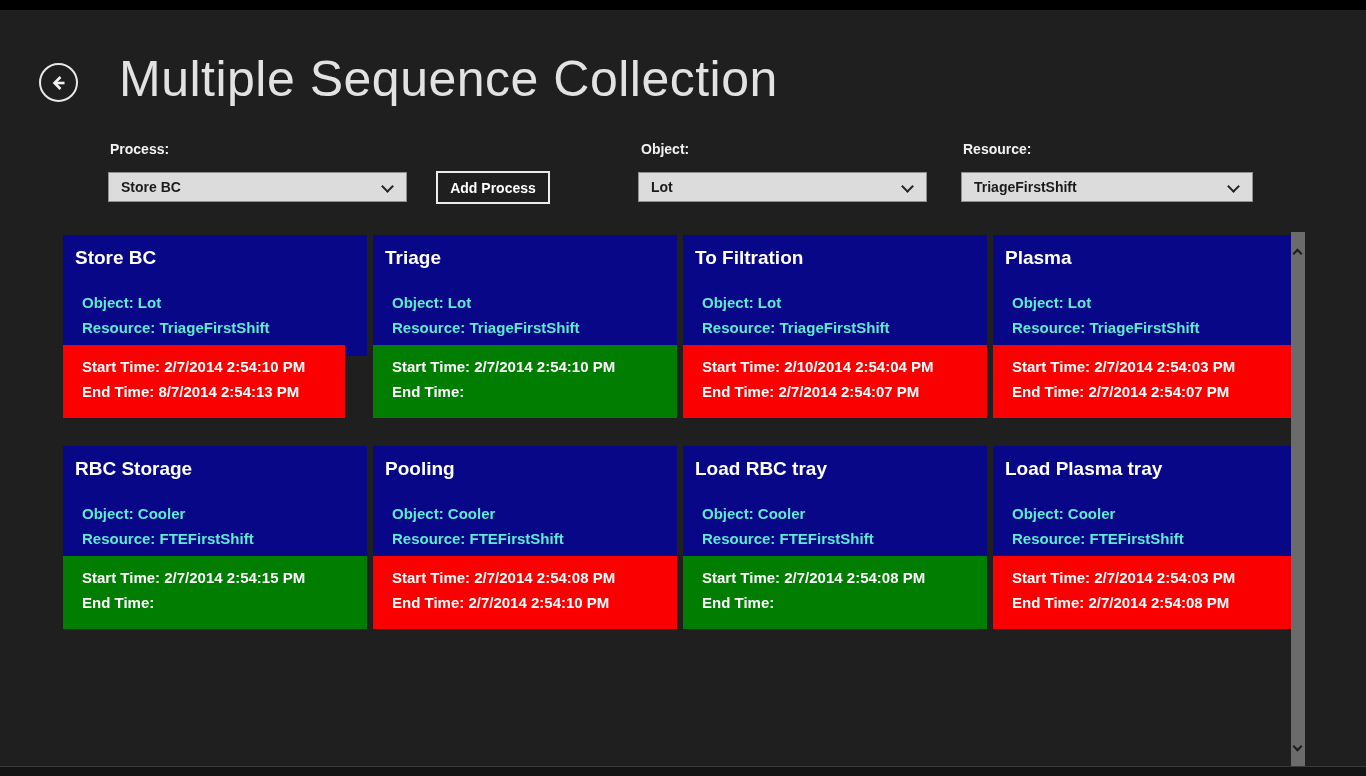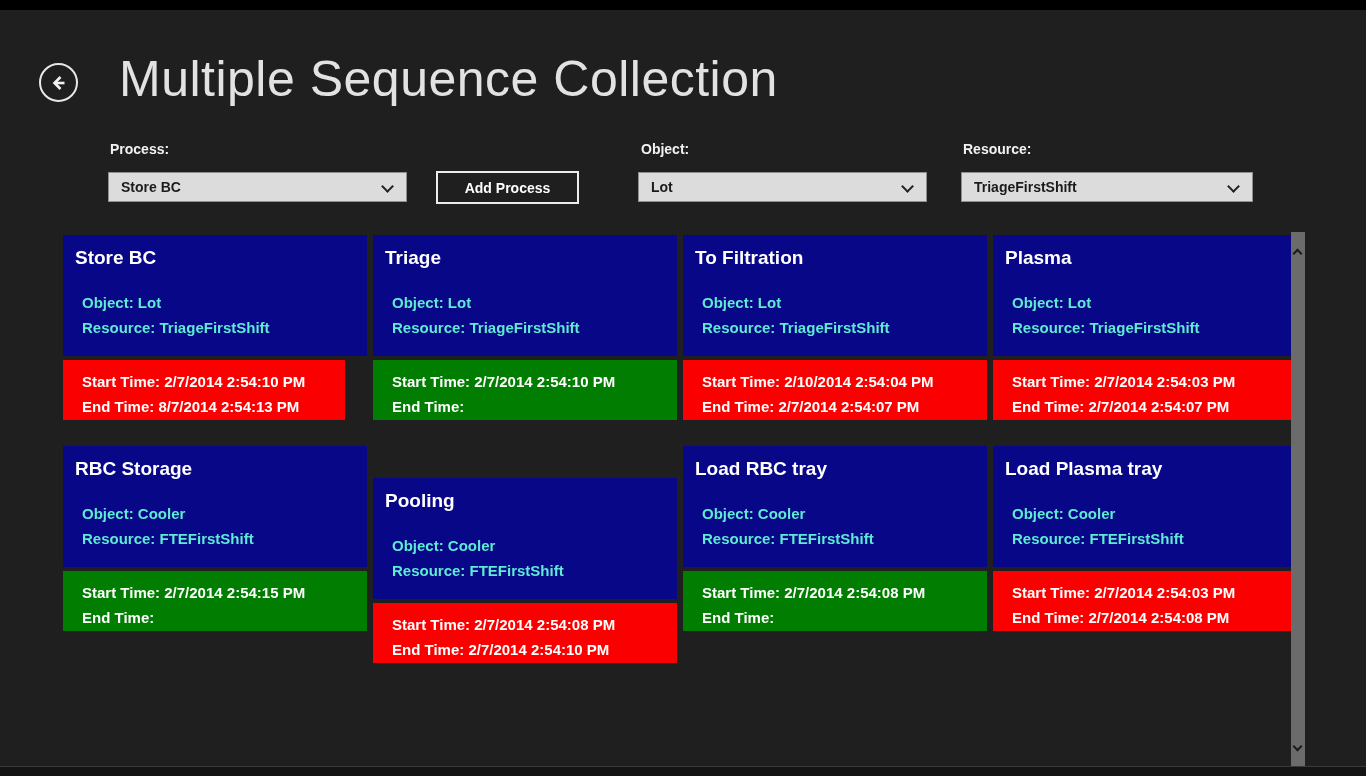--- a/index.html
+++ b/index.html
@@ -53,21 +53,21 @@
     font-size:14px; font-weight:600; color:#1b1b1b; white-space:nowrap;
     overflow:hidden;
   }
   .chev-down {
     position:absolute; right:14px; top:9px;
     width:9px; height:9px;
     border-left:2px solid #222; border-bottom:2px solid #222;
     transform:rotate(-45deg);
   }
   .btn-add {
-    position:absolute; left:436px; top:171px; width:143px; height:33px;
+    position:absolute; left:436px; top:171px; width:114px; height:33px;
     background:transparent; border:2px solid #ececec;
     color:#fff; font-size:14px; font-weight:700;
     font-family:"Liberation Sans", sans-serif;
     display:flex; align-items:center; justify-content:center;
     cursor:pointer;
   }
   
   .card {
     position:absolute; width:304px; height:198px; cursor:pointer;
   }
@@ -78,34 +78,34 @@
   .card-title {
     padding:12px 0 0 12px; font-size:19px; font-weight:700; color:#fff;
     white-space:nowrap;
   }
   .card-meta { margin-top:21px; }
   .meta-line {
     padding-left:19px; font-size:15px; font-weight:600;
     line-height:25px; color:#5eead4; white-space:nowrap;
   }
   .card-time {
-    position:absolute; left:0; top:125px; width:304px; height:60px;
+    position:absolute; left:0; top:110px; width:304px; height:73px;
     background:#fa0000; padding-top:9px;
   }
   .time-line {
     padding-left:19px; font-size:15px; font-weight:600;
     line-height:25px; color:#fff; white-space:nowrap;
   }
   
   .pos-0 { left:63px;  top:235px; }
   .pos-1 { left:373px; top:235px; }
   .pos-2 { left:683px; top:235px; }
   .pos-3 { left:993px; top:235px; }
   .pos-4 { left:63px;  top:446px; }
-  .pos-5 { left:373px; top:446px;margin-top:32px; }
+  .pos-5 { left:373px; top:446px; }
   .pos-6 { left:683px; top:446px; }
   .pos-7 { left:993px; top:446px; }
   
   .pos-0 .card-time { width:282px; }
   
   .vscroll {
     position:absolute; left:1291px; top:232px; width:14px; height:536px;
     background:#6b6b6b; cursor:pointer;
   }
   .vscroll .chev-up, .vscroll .chev-dn {

